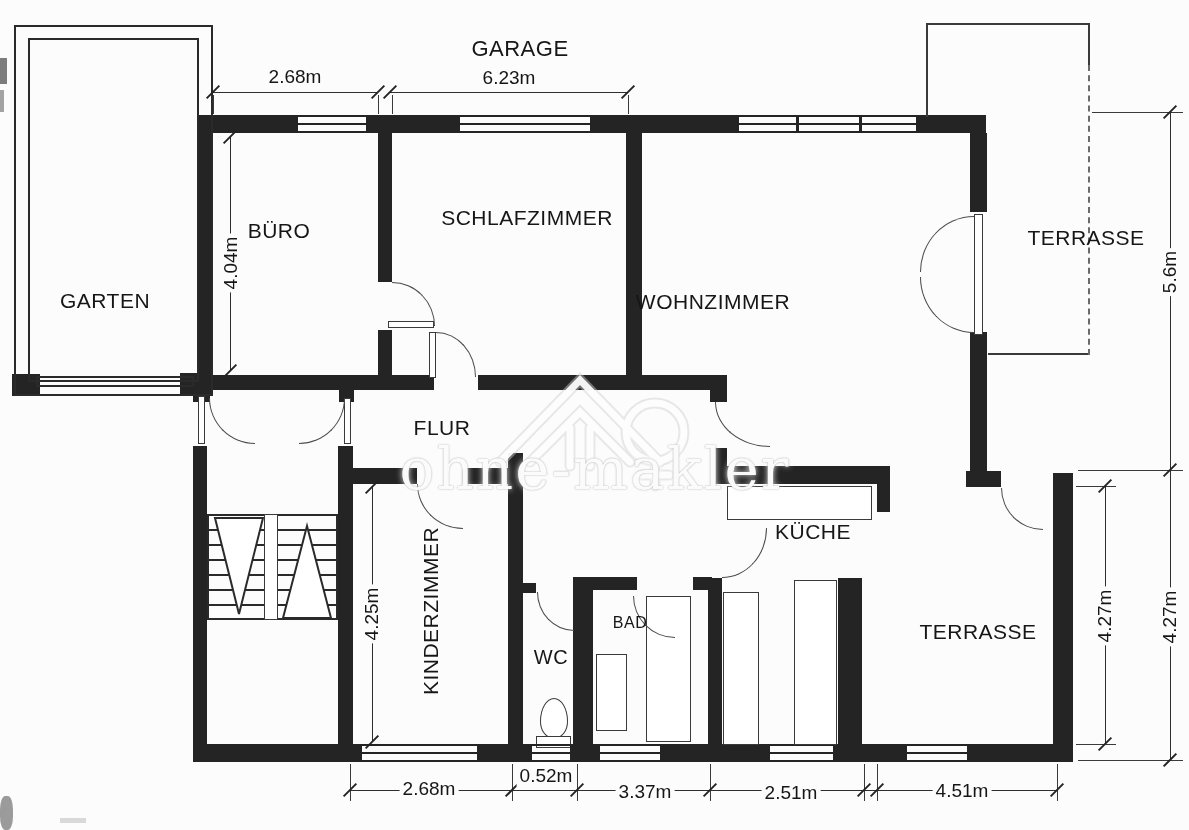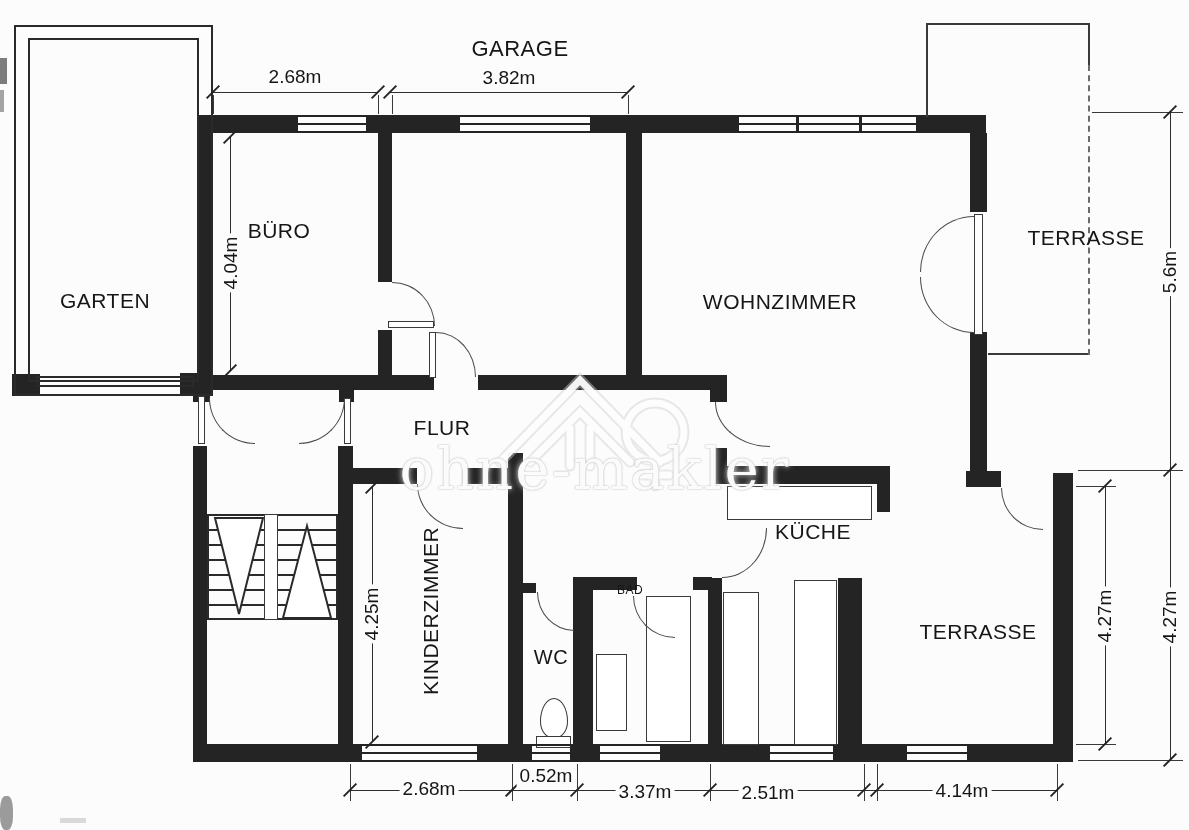--- a/index.html
+++ b/index.html
@@ -185,41 +185,42 @@
         <div class="tick" style="left: 577px; top: 790px;"></div>
         <div class="tick" style="left: 710px; top: 790px;"></div>
         <div class="tick" style="left: 864px; top: 790px;"></div>
         <div class="tick" style="left: 877px; top: 790px;"></div>
         <div class="tick" style="left: 1057px; top: 790px;"></div>
       </div>
 
     <div class="rlabel" style="left:520px;top:49px;font-size:22px">GARAGE</div>
     <div class="rlabel" style="left:105px;top:301px">GARTEN</div>
     <div class="rlabel" style="left:279px;top:231px">BÜRO</div>
-    <div class="rlabel" style="left:780px;top:302px">WOHNZIMMER</div>
+    <div class="rlabel" style="left:527px;top:218px">SCHLAFZIMMER</div>
+    <div class="rlabel" style="left:713px;top:302px">WOHNZIMMER</div>
     <div class="rlabel" style="left:1086px;top:238px">TERRASSE</div>
     <div class="rlabel" style="left:442px;top:428px">FLUR</div>
     <div class="rlabel rot" style="left:431px;top:611px">KINDERZIMMER</div>
     <div class="rlabel" style="left:551px;top:657px;font-size:20px">WC</div>
-    <div class="rlabel" style="left:630px;top:590px;font-size:12px">BAD</div>
+    <div class="rlabel" style="left:630px;top:623px;font-size:16px">BAD</div>
     <div class="rlabel" style="left:813px;top:532px">KÜCHE</div>
     <div class="rlabel" style="left:978px;top:632px">TERRASSE</div>
 
     <div class="dlabel" style="left:295px;top:77px">2.68m</div>
-    <div class="dlabel" style="left:509px;top:78px">3.82m</div>
+    <div class="dlabel" style="left:509px;top:78px">6.23m</div>
     <div class="dlabel rot" style="left:231px;top:263px">4.04m</div>
     <div class="dlabel rot" style="left:372px;top:614px">4.25m</div>
     <div class="dlabel rot" style="left:1170px;top:272px">5.6m</div>
     <div class="dlabel rot" style="left:1105px;top:616px">4.27m</div>
     <div class="dlabel rot" style="left:1170px;top:617px">4.27m</div>
     <div class="dlabel" style="left:429px;top:789px">2.68m</div>
     <div class="dlabel" style="left:546px;top:776px">0.52m</div>
     <div class="dlabel" style="left:645px;top:792px">3.37m</div>
-    <div class="dlabel" style="left:768px;top:793px">2.51m</div>
-    <div class="dlabel" style="left:962px;top:791px">4.14m</div>
+    <div class="dlabel" style="left:791px;top:793px">2.51m</div>
+    <div class="dlabel" style="left:962px;top:791px">4.51m</div>
 
     <div id="watermark">
       <svg width="210" height="170" viewBox="0 0 210 170" style="position:absolute;left:492px;top:338px">
         <g fill="none" stroke="#cfcfcf" stroke-width="11" stroke-linecap="round" opacity="0.45">
           <path d="M8,108 L88,26 L168,108"></path>
             <path d="M38,108 L88,58 L138,108"></path>
           <path d="M78,74 V112"></path>
             <path d="M98,74 V112"></path>
           <circle cx="163" cy="78" r="29"></circle>
             <path d="M163,108 V132"></path>

